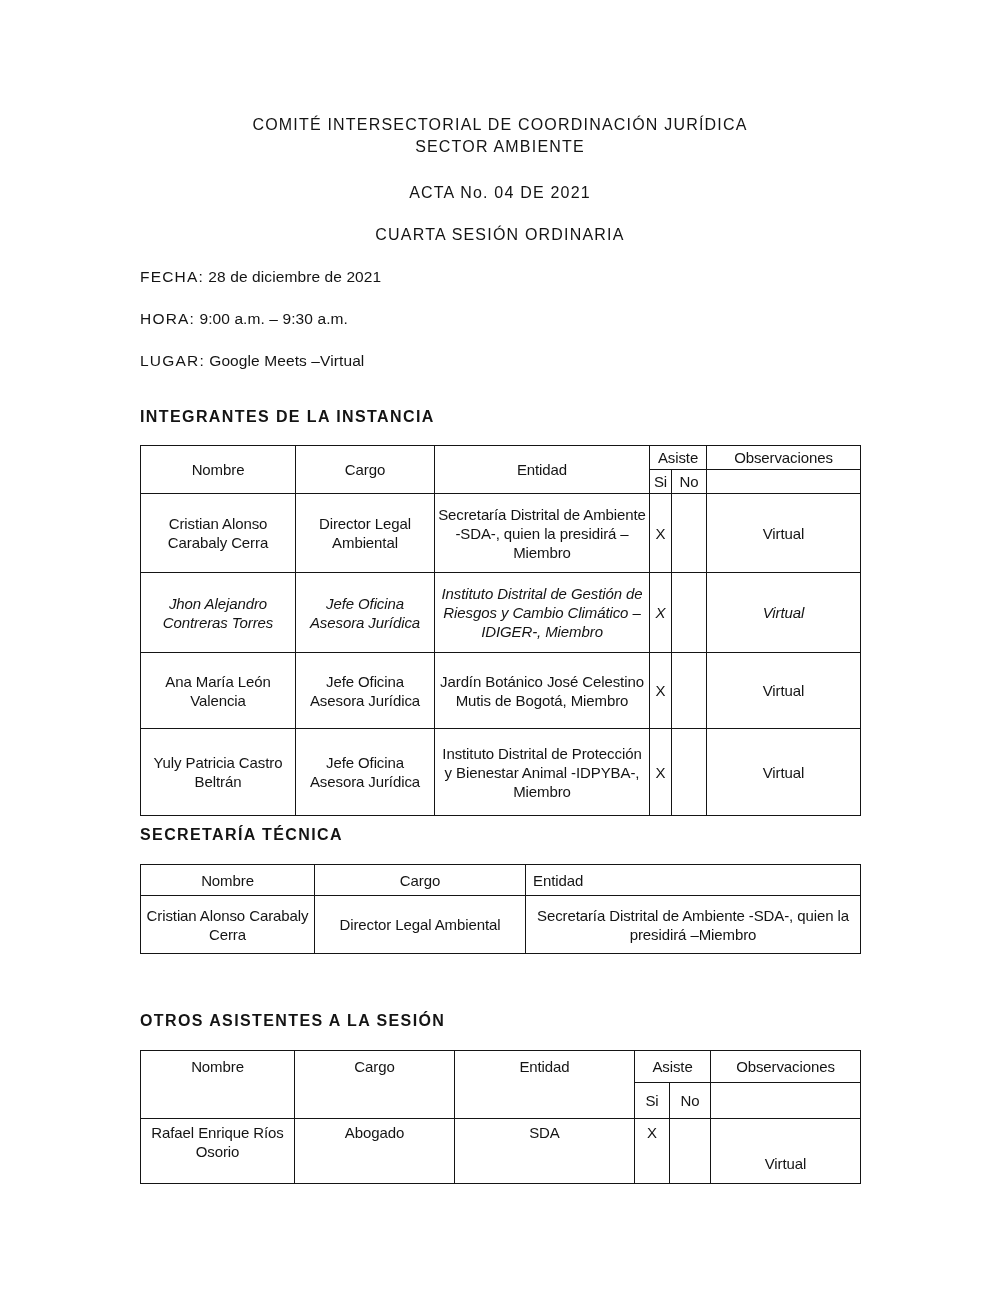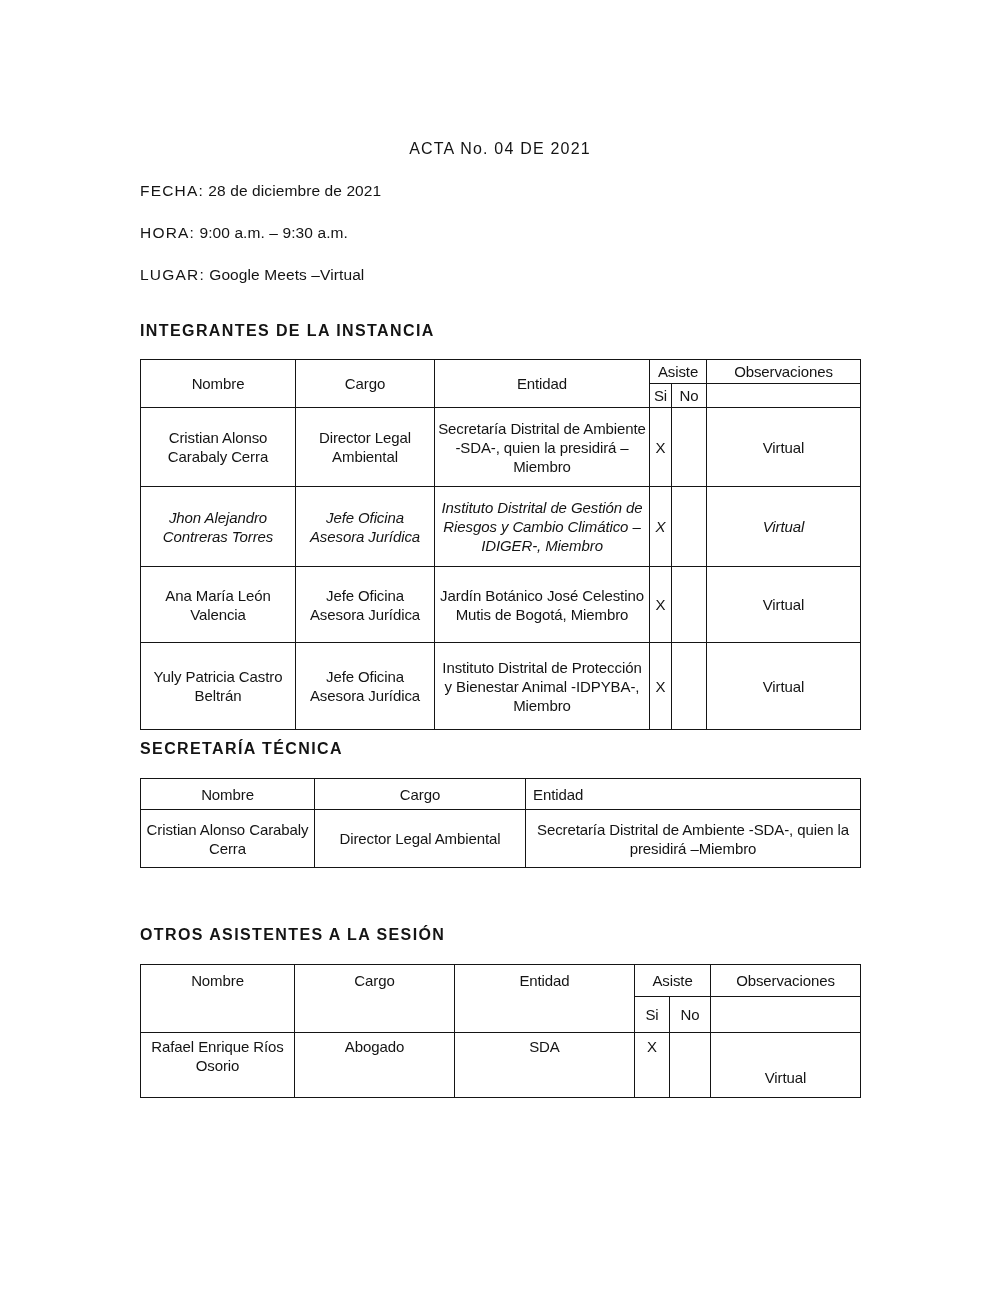--- a/index.html
+++ b/index.html
@@ -56,23 +56,28 @@
   .t3 thead th.span2 { vertical-align: top; padding-top: 6px; }
   .t3 tbody td { vertical-align: top; padding-top: 4px; }
   .t3 tbody td.obs { vertical-align: bottom; padding-bottom: 10px; }
 </style>
 </head>
 <body>
 
 <div class="page">
   <div class="content">
 
+    <p class="doc-title">
+      <span>COMITÉ INTERSECTORIAL DE COORDINACIÓN JURÍDICA</span>
+      <span>SECTOR AMBIENTE</span>
+    </p>
 
     <p class="acta-line">ACTA No. 04 DE 2021</p>
 
+    <p class="session-line">CUARTA SESIÓN ORDINARIA</p>
 
     <p class="meta">
       <span class="lbl">FECHA:</span>
       <span class="val">28 de diciembre de 2021</span>
     </p>
 
     <p class="meta">
       <span class="lbl">HORA:</span>
       <span class="val">9:00 a.m. – 9:30 a.m.</span>
     </p>

